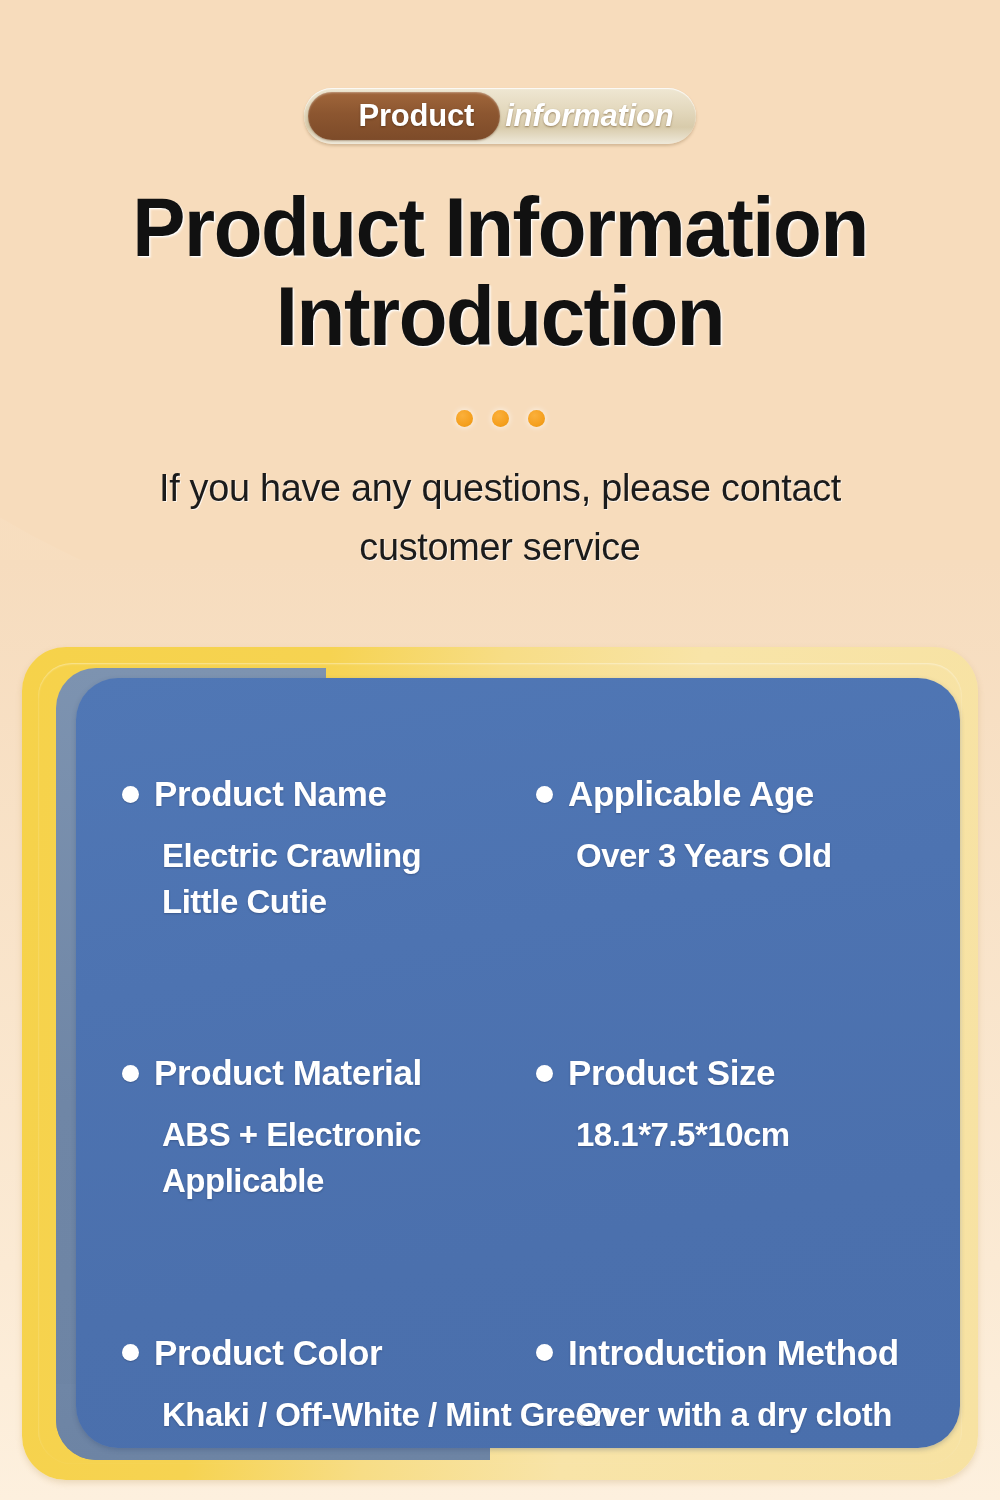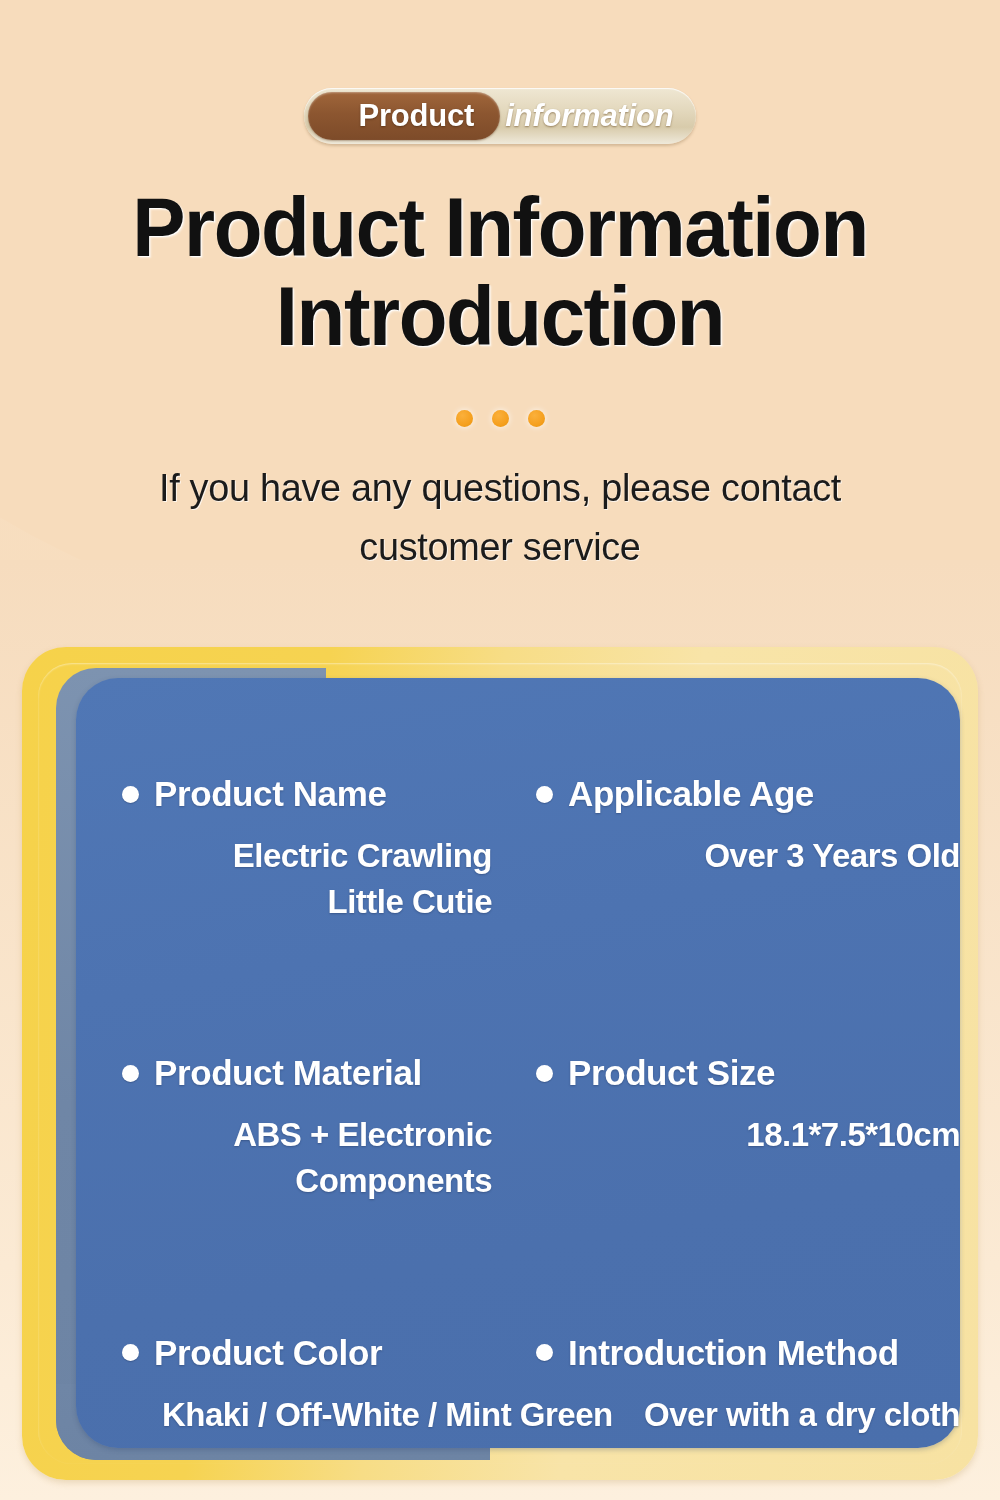--- a/index.html
+++ b/index.html
@@ -162,21 +162,20 @@
   }
   .subtitle-line { display: block; }
 
   
   .card-stack {
     position: absolute;
     left: 22px;
     top: 640px;
     width: 956px;
     height: 840px;
-    text-align: right;
   }
   
   .card-frame {
     position: absolute;
     left: 0;
     top: 7px;
     width: 956px;
     height: 833px;
     border-radius: 44px;
     background: linear-gradient(100deg, #f6d24a 0%, #f6d351 28%, #f7dd86 44%, #f8e4a8 62%, #f7e2a2 100%);
@@ -337,21 +336,21 @@
             <span class="spec-label">Applicable Age</span>
           </div>
           <div class="spec-value wide">Over 3 Years Old</div>
         </div>
 
         <div class="spec-item">
           <div class="spec-label-row">
             <span class="spec-bullet"></span>
             <span class="spec-label">Product Material</span>
           </div>
-          <div class="spec-value">ABS + Electronic Components</div>
+          <div class="spec-value">ABS + Electronic Applicable</div>
         </div>
 
         <div class="spec-item col2">
           <div class="spec-label-row">
             <span class="spec-bullet"></span>
             <span class="spec-label">Product Size</span>
           </div>
           <div class="spec-value wide">18.1*7.5*10cm</div>
         </div>
 

